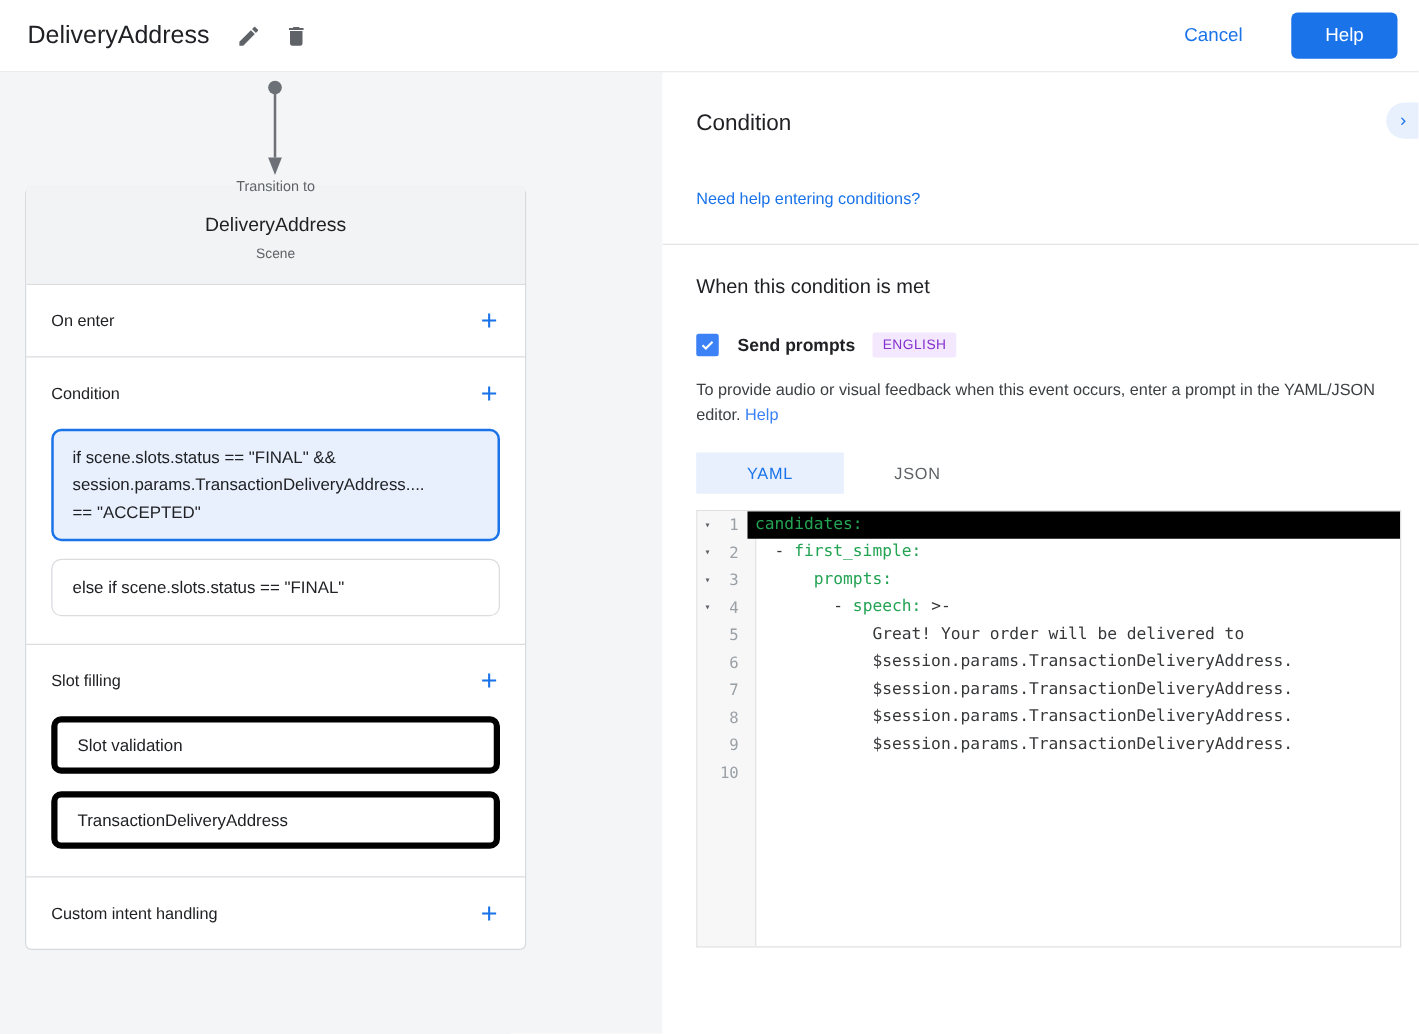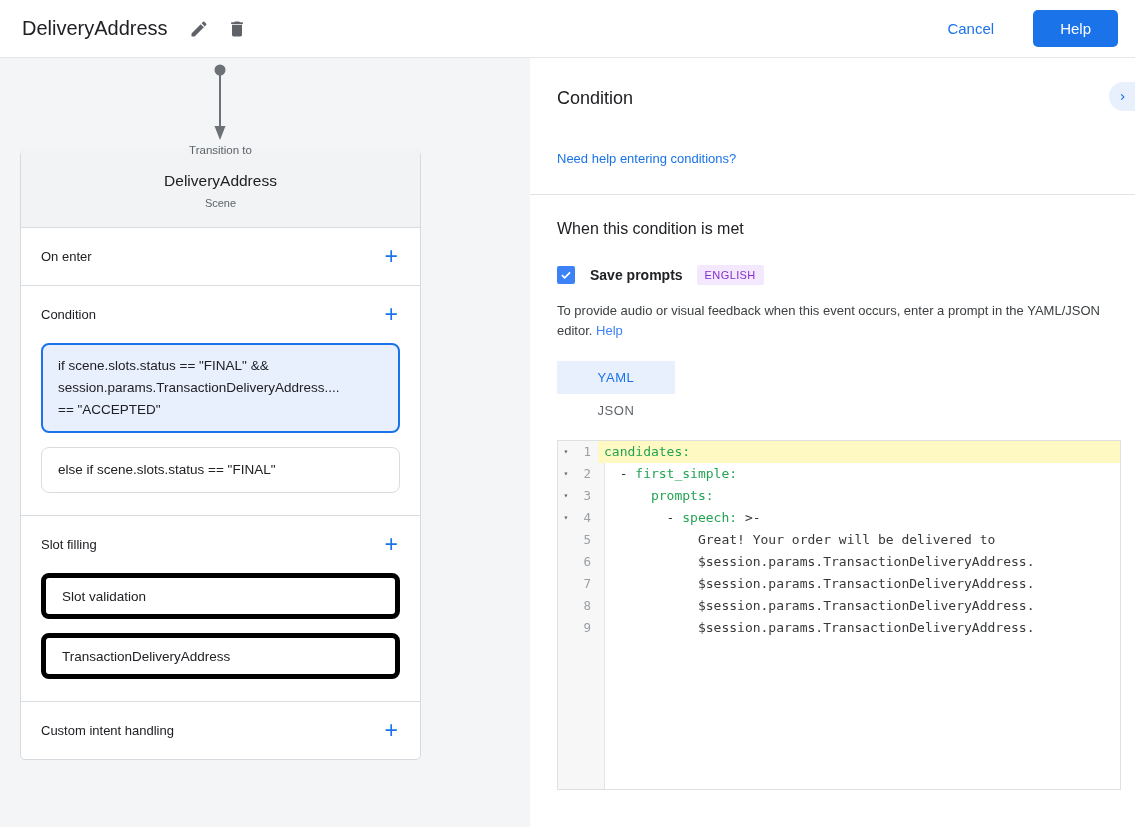--- a/index.html
+++ b/index.html
@@ -91,38 +91,38 @@
   .checkbox svg { width:14px; height:14px; display:none; }
   .checkbox.checked svg { display:block; }
   .check-label { font-size:14px; font-weight:700; color:#202124; margin-left:15px; }
   .lang-badge {
     background:#f3e8fd; color:#8430ce; font-size:11px; font-weight:500;
     letter-spacing:.4px; padding:4px 8px; border-radius:2px; margin-left:14px;
   }
   .note { width:563px; font-size:13px; line-height:1.55; color:#3c4043; margin:-12px 0 20px; }
   .note a { color:#3b82f6; text-decoration:none; cursor:pointer; }
 
-  .tabs { display:flex; margin-bottom:13px;flex-direction:column; }
+  .tabs { display:flex; margin-bottom:13px; }
   .tab {
     width:118px; height:33px; display:flex; align-items:center; justify-content:center;
     font-size:13px; font-weight:500; letter-spacing:.6px; color:#5f6368; cursor:pointer;
   }
   .tab.active { background:#e8f0fe; color:#1a73e8; }
 
   .editor {
     position:relative; width:564px; height:350px;
     border:1px solid #e0e0e0; background:#fff; overflow:hidden;
     font-family:"DejaVu Sans Mono", monospace; font-size:13px; line-height:22px;
   }
   .gutter-bg { position:absolute; left:0; top:0; bottom:0; width:47px; background:#f7f7f7; border-right:1px solid #e4e4e4; }
   .code-line { position:relative; display:flex; height:22px; }
   .ln-fold { width:16px; flex-shrink:0; font-size:8px; color:#5f6368; text-align:center; line-height:22px; cursor:pointer; }
   .ln-num { width:24px; flex-shrink:0; text-align:right; padding-right:7px; color:#9aa0a6; font-size:12.5px; }
   .ln-code { flex:1; white-space:pre; padding-left:6px; color:#37383a; }
-  .code-line.hl .ln-code { background:#fef9c3; }
+  .code-line.hl .ln-code { background:#000000; }
   .seg-key { color:#23a353; }
   .seg-plain { color:#37383a; }
 </style>
 </head>
 <body>
 
 <header class="topbar">
   <h1 class="page-title">DeliveryAddress</h1>
   <button class="icon-btn">
     <svg viewBox="0 0 24 24">
@@ -214,21 +214,21 @@
     <section class="met-section">
       <h3 class="met-heading">When this condition is met</h3>
 
 
       <div class="check-row">
         <div class="checkbox checked">
           <svg viewBox="0 0 18 18">
               <polyline points="3.8,9.2 7.3,12.7 14.2,5.6" fill="none" stroke="#fff" stroke-width="2.2"></polyline>
             </svg>
         </div>
-        <span class="check-label">Save prompts</span>
+        <span class="check-label">Send prompts</span>
         <span class="lang-badge">ENGLISH</span>
       </div>
 
       <p class="note"><span>To provide audio or visual feedback when this event occurs, enter a prompt in the YAML/JSON editor.</span> <a>Help</a></p>
 
       <div class="tabs">
         <div class="tab active">YAML</div>
         <div class="tab">JSON</div>
       </div>
 
@@ -273,17 +273,22 @@
             <div class="code-line">
               <span class="ln-fold"></span>
               <span class="ln-num">8</span>
               <span class="ln-code"><span class="seg-plain">            $session.params.TransactionDeliveryAddress.</span></span>
             </div>
             <div class="code-line">
               <span class="ln-fold"></span>
               <span class="ln-num">9</span>
               <span class="ln-code"><span class="seg-plain">            $session.params.TransactionDeliveryAddress.</span></span>
             </div>
+            <div class="code-line">
+              <span class="ln-fold"></span>
+              <span class="ln-num">10</span>
+              <span class="ln-code"></span>
+            </div>
           </div>
       </div>
     </section>
   </main>
 </div>
 
 </body></html>

